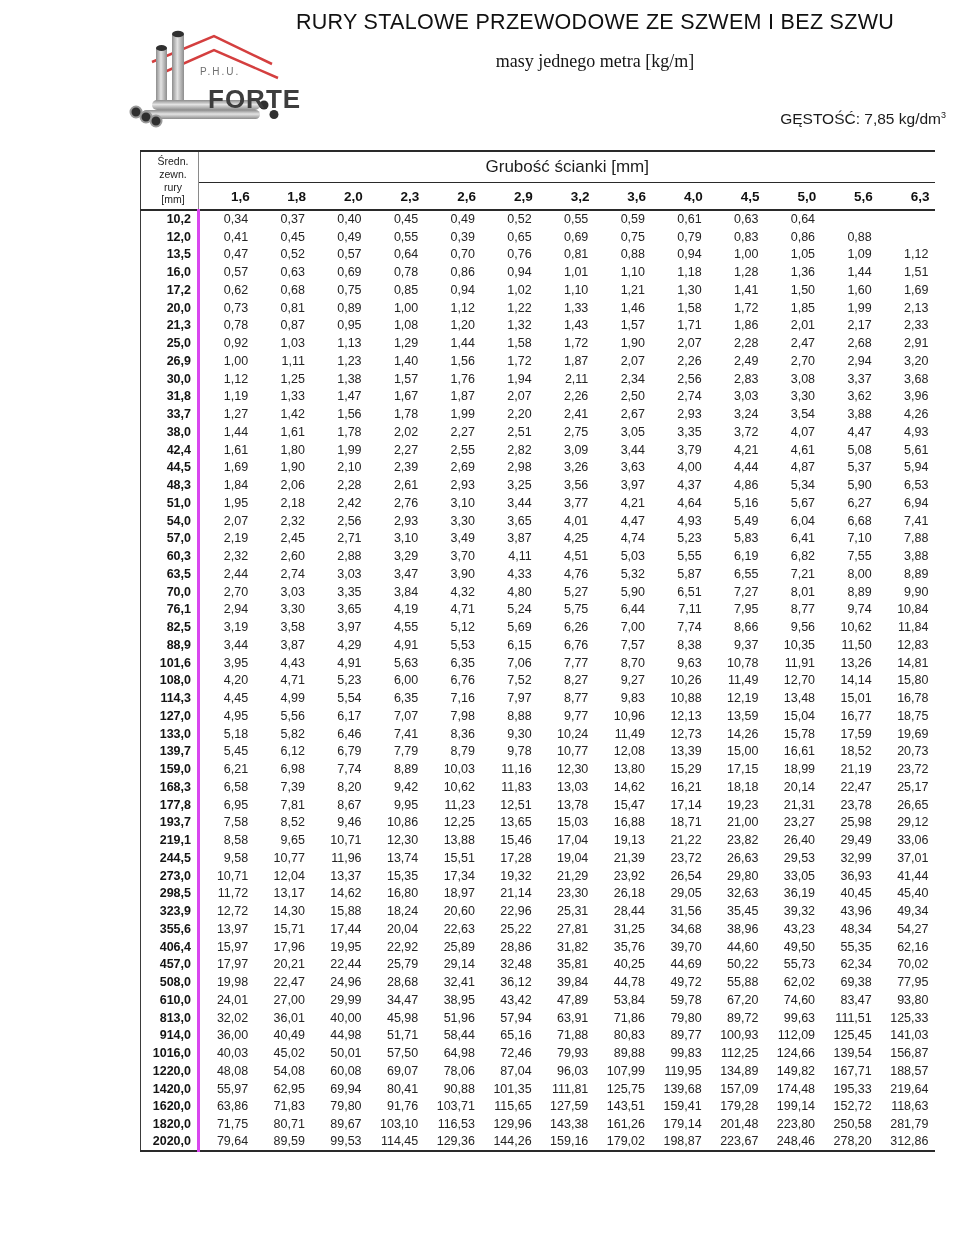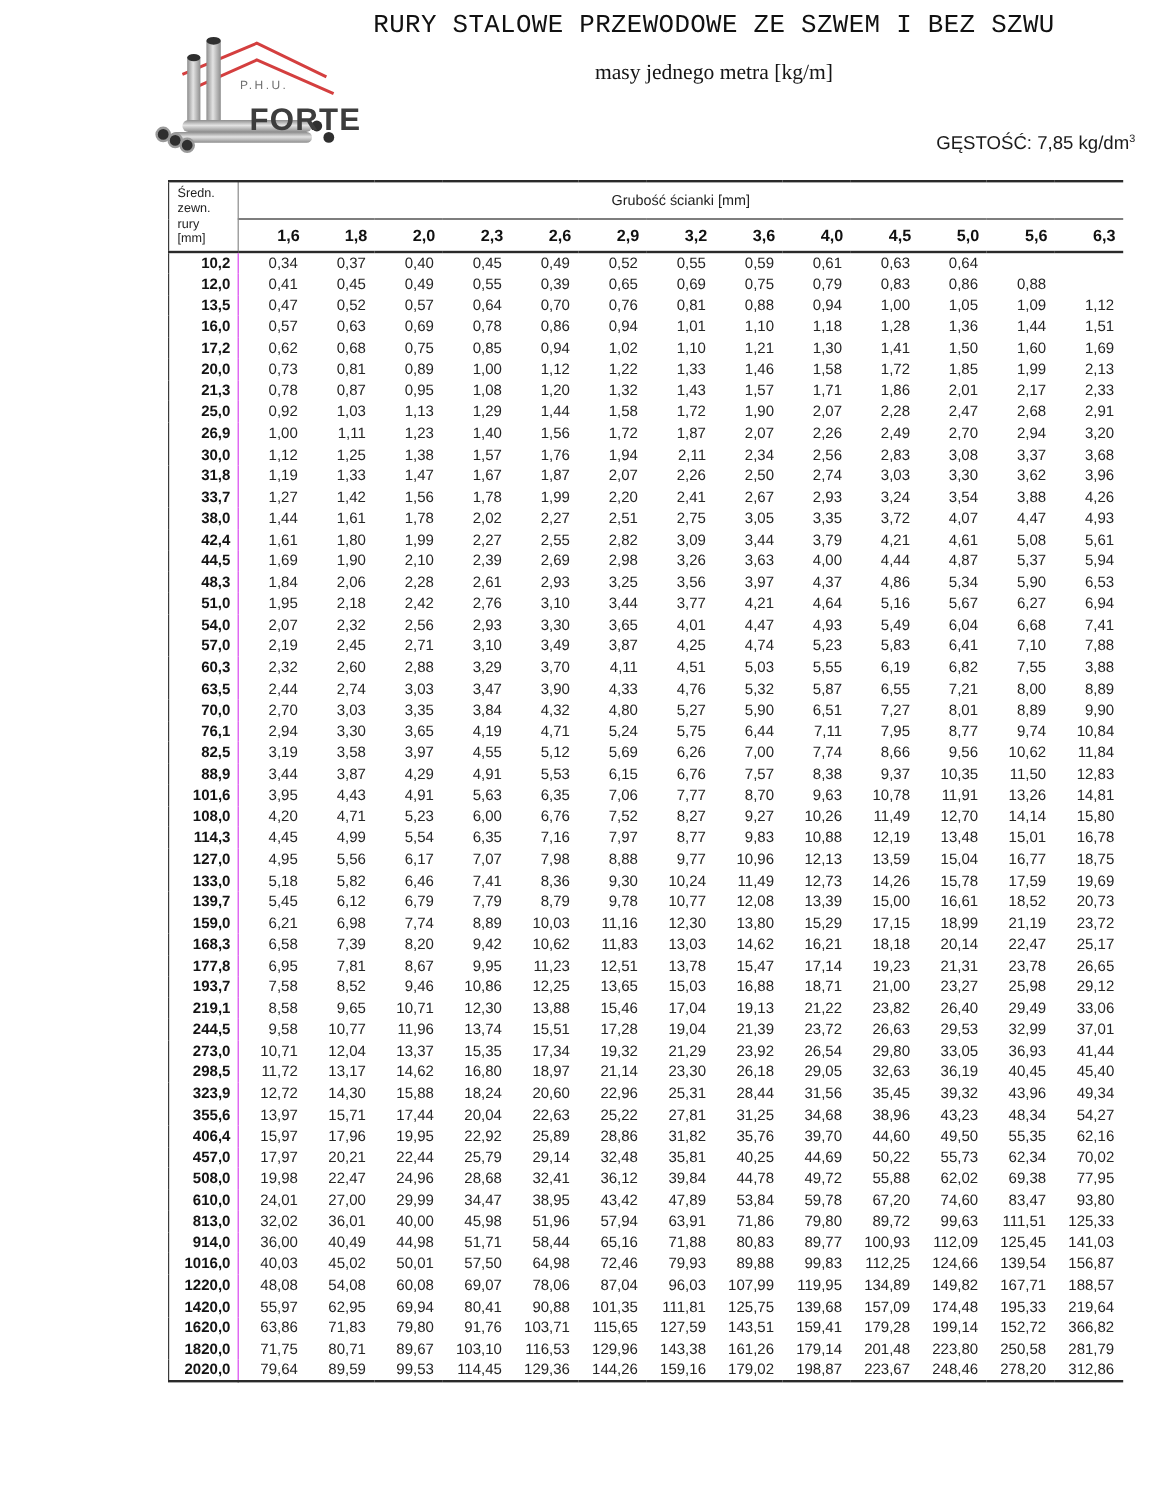--- a/index.html
+++ b/index.html
@@ -14,59 +14,59 @@
   .logo .phu{
     position:absolute;left:78px;top:58px;font-size:10px;letter-spacing:2px;
     color:#6f6f6f;font-family:"Liberation Sans",sans-serif;
   }
   .logo .forte{
     position:absolute;left:86px;top:76px;font-size:26px;font-weight:bold;
     letter-spacing:1px;color:#3d3d3d;font-family:"Liberation Sans",sans-serif;
   }
   .titleblock{position:absolute;left:230px;top:10px;width:730px;text-align:center;}
   .title{
-    font-family:Liberation Mono, monospace;font-size:21.5px;color:#111;
+    font-family:Liberation Sans, sans-serif;font-size:21.5px;color:#111;
     letter-spacing:.3px;white-space:nowrap;
   }
   .subtitle{
     font-family:"Liberation Serif",serif;font-size:18px;color:#151515;margin-top:16px;
   }
   .density{
     position:absolute;top:90px;right:14px;font-size:15.5px;color:#1b1b1b;
     font-family:"Liberation Sans",sans-serif;
     margin-top:20px;
   }
   .density sup{font-size:9px;}
   
   .pipe-table{
     position:absolute;left:140px;top:150px;width:795px;
     border-collapse:collapse;table-layout:fixed;
     border-top:2px solid #2a2a2a;border-left:1.5px solid #3a3a3a;
     border-bottom:2px solid #2a2a2a;
   }
   .pipe-table th,.pipe-table td{padding:0;margin:0;font-weight:normal;}
   th.corner{
-    width:58px;vertical-align:top;text-align:left;
+    width:58px;vertical-align:top;text-align:center;
     font-size:10.5px;line-height:1.22;color:#222;
     padding:3px 0 0 7px;white-space:pre-line;
     border-right:1px solid #8a8a8a;border-bottom:2px solid #2a2a2a;
   }
   th.group{
-    font-size:12px;color:#1d1d1d;text-align:center;height:30px;
+    font-size:17px;color:#1d1d1d;text-align:center;height:30px;
     vertical-align:middle;border-bottom:1.5px solid #2a2a2a;
   }
   th.thick{
     font-size:13.5px;font-weight:bold;color:#111;text-align:right;
     padding-right:10px;height:26px;vertical-align:middle;
     border-bottom:2px solid #2a2a2a;
     padding-left:32px;
   }
   td.rowlabel{
     font-weight:bold;font-size:12.5px;text-align:right;padding-right:6px;
-    border-right:1px solid #d946ef;color:#141414;
+    border-right:3px solid #d946ef;color:#141414;
   }
   td.val{font-size:12.5px;text-align:right;padding-right:7px;color:#242424;}
   tbody tr{height:17.75px;}
 </style>
 </head>
 <body>
 
 <div class="logo">
   <svg width="170" height="132" viewBox="0 0 170 132">
     <defs>
@@ -958,21 +958,21 @@
         <td class="val">79,80</td>
         <td class="val">91,76</td>
         <td class="val">103,71</td>
         <td class="val">115,65</td>
         <td class="val">127,59</td>
         <td class="val">143,51</td>
         <td class="val">159,41</td>
         <td class="val">179,28</td>
         <td class="val">199,14</td>
         <td class="val">152,72</td>
-        <td class="val">366,82</td>
+        <td class="val">118,63</td>
       </tr>
       <tr>
         <td class="rowlabel">1820,0</td>
         <td class="val">71,75</td>
         <td class="val">80,71</td>
         <td class="val">89,67</td>
         <td class="val">103,10</td>
         <td class="val">116,53</td>
         <td class="val">129,96</td>
         <td class="val">143,38</td>

